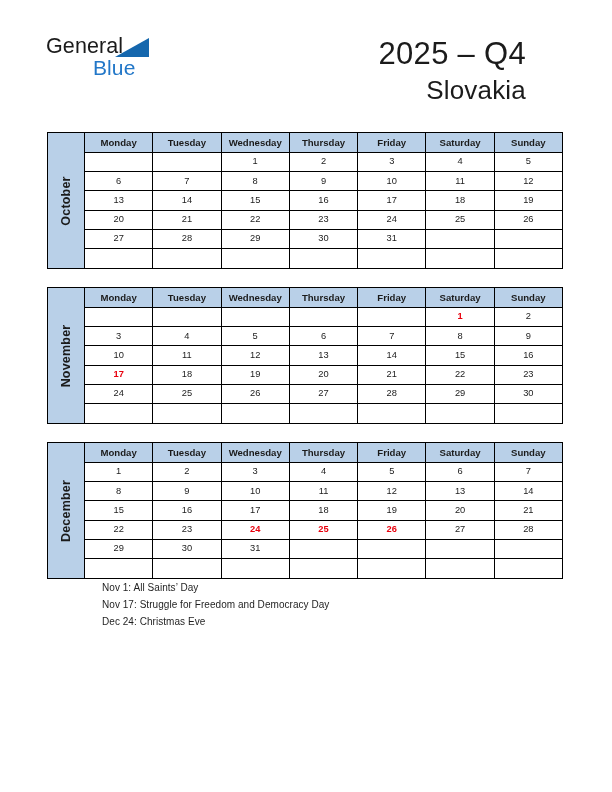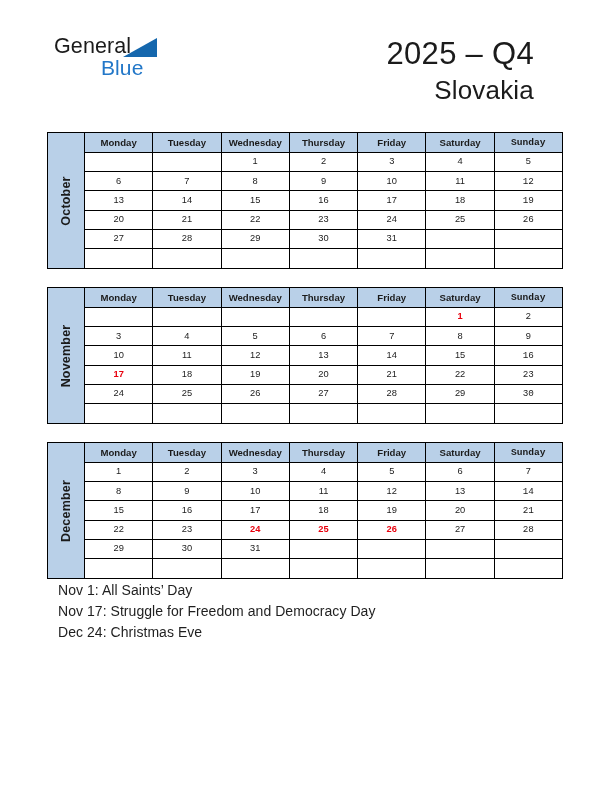--- a/index.html
+++ b/index.html
@@ -13,21 +13,21 @@
     background: #ffffff;
     font-family: "Liberation Sans", "DejaVu Sans", sans-serif;
     color: #1a1a1a;
     position: relative;
     overflow: hidden;
   }
 
   
   .header {
     position: absolute;
-    top: 0; left: 8px;
+    top: 0; left: 0;
     width: 580px;
     height: 120px;
   }
   .logo {
     position: absolute;
     left: 46px;
     top: 36px;
     width: 180px;
     height: 56px;
   }
@@ -133,46 +133,47 @@
     border-right: 1px solid #000000;
     border-bottom: 1px solid #000000;
     box-sizing: border-box;
     display: flex;
     align-items: center;
     justify-content: center;
     font-size: 9.3px;
     color: #1b1b1b;
     line-height: 1;
   }
-  .grid-cell:last-child { border-right: none; font-family: Liberation Mono, monospace; }
+  .grid-cell:last-child { border-right: none; }
   .grid-row:last-child .grid-cell { border-bottom: none; }
 
   .grid-cell.head {
     background: #b9d0e8;
     font-weight: 700;
     font-size: 9.6px;
   }
   .grid-cell.holiday {
     color: #e8000d;
     font-weight: 700;
   }
 
   
   .legend {
     position: absolute;
     left: 58px;
     top: 583px;
     width: 450px;
   }
   .legend-item {
-    font-size: 14px;
+    font-size: 10px;
     color: #1f1f1f;
     line-height: 1;
     margin-bottom: 7.1px;
     letter-spacing: 0.05px;
+    margin-left: 44px;
   }
 </style>
 </head>
 <body>
 
 <div class="header">
 
   <div class="logo">
     <span class="logo-general">General</span>
     <span class="logo-mark">

